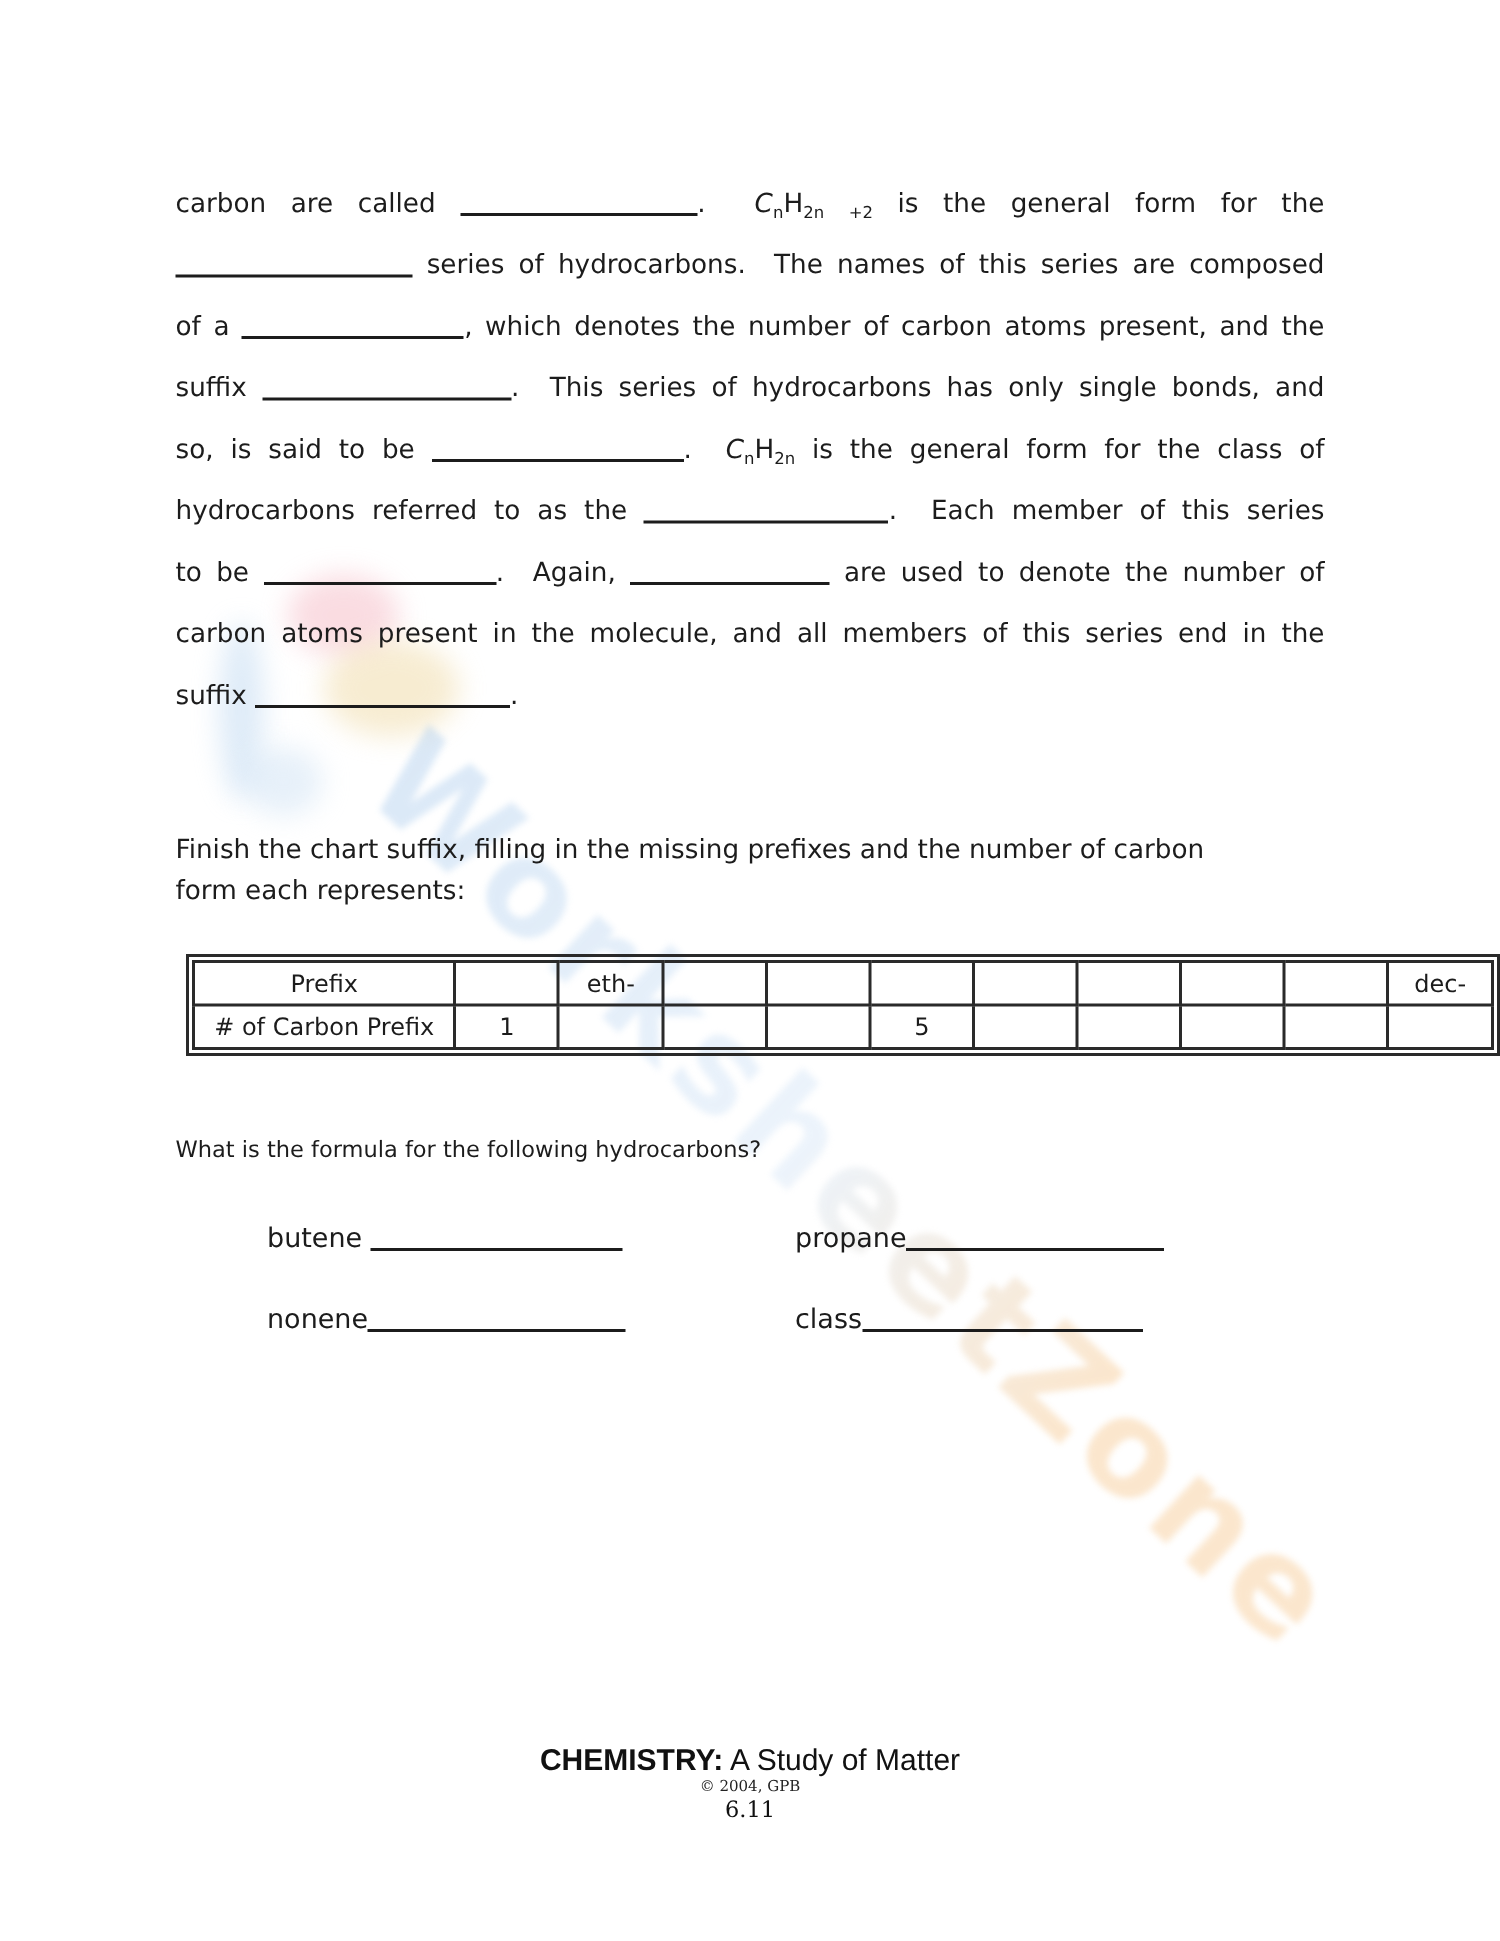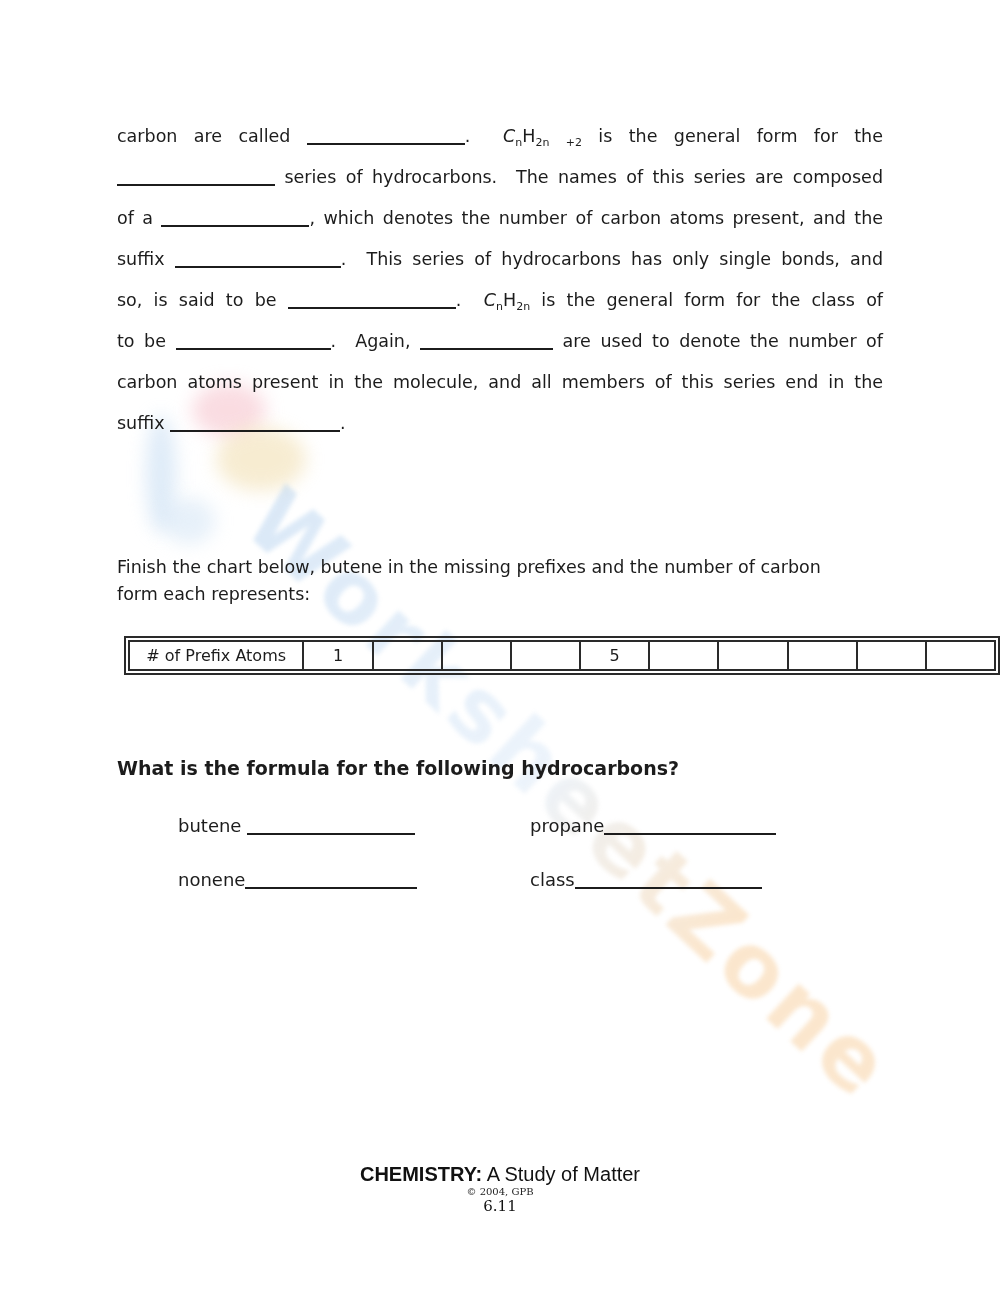--- a/index.html
+++ b/index.html
@@ -27,21 +27,21 @@
   
   .instr{position:absolute;left:117px;top:554px;width:760px;font-size:17.5px;line-height:27px;}
 
   
   .tblwrap{position:absolute;left:124px;top:636px;border:2px solid #2a2a2a;padding:2px;}
   .ptable{border-collapse:collapse;table-layout:fixed;}
   .ptable td{border:2px solid #2a2a2a;height:27px;text-align:center;vertical-align:middle;
              font-size:16px;padding:0 2px;overflow:hidden;}
 
   
-  .fq{position:absolute;left:117px;top:757px;font-size:19px;font-weight:bold;}
+  .fq{position:absolute;left:117px;top:757px;font-size:15px;}
 
   
   .hydro{position:absolute;left:178px;top:806px;width:610px;}
   .hrow{display:flex;height:54px;padding-top:6px;box-sizing:border-box;font-size:18px;line-height:28px;justify-content:space-between;}
   .hcell0{width:352px;}
   .hcell1{flex:1;}
 
   
   .footer{position:absolute;left:0;top:1164px;width:1000px;text-align:center;}
   .ftitle{font-family:"Liberation Sans",sans-serif;font-size:20px;line-height:21px;color:#111;}
@@ -65,35 +65,49 @@
   </div>
 
   <div class="content">
 
     <div class="para" id="para">
         <div class="pline"><span>carbon are called </span><span class="bl" style="width: 158px;"></span><span>.&nbsp; </span><span class="it">C</span><span class="sub">n</span><span>H</span><span class="sub">2n</span><span> </span><span class="sub">+2</span><span> is the general form for the</span></div>
         <div class="pline"><span class="bl" style="width: 158px;"></span><span> series of hydrocarbons.&nbsp; The names of this series are composed</span></div>
         <div class="pline"><span>of a </span><span class="bl" style="width: 148px;"></span><span>, which denotes the number of carbon atoms present, and the</span></div>
         <div class="pline"><span>suffix </span><span class="bl" style="width: 166px;"></span><span>.&nbsp; This series of hydrocarbons has only single bonds, and</span></div>
         <div class="pline"><span>so, is said to be </span><span class="bl" style="width: 168px;"></span><span>.&nbsp; </span><span class="it">C</span><span class="sub">n</span><span>H</span><span class="sub">2n</span><span> is the general form for the class of</span></div>
+        <div class="pline"><span>hydrocarbons referred to as the </span><span class="bl" style="width: 163px;"></span><span>.&nbsp; Each member of this series</span></div>
         <div class="pline"><span>to be </span><span class="bl" style="width: 155px;"></span><span>.&nbsp; Again, </span><span class="bl" style="width: 133px;"></span><span> are used to denote the number of</span></div>
         <div class="pline"><span>carbon atoms present in the molecule, and all members of this series end in the</span></div>
         <div class="pline pleft"><span>suffix </span><span class="bl" style="width: 170px;"></span><span>.</span></div>
       </div>
 
     <div class="instr">
-      <div>Finish the chart below, butene in the missing prefixes and the number of carbon</div>
+      <div>Finish the chart suffix, filling in the missing prefixes and the number of carbon</div>
       <div>form each represents:</div>
     </div>
 
     <div class="tblwrap">
       <table class="ptable">
         <tbody id="ptbody">
             <tr>
-              <td class="lbl" style="width: 170px;"># of Prefix Atoms</td>
+              <td class="lbl" style="width: 170px;">Prefix</td>
+              <td style="width: 64px;"></td>
+              <td style="width: 64px;">eth-</td>
+              <td style="width: 64px;"></td>
+              <td style="width: 64px;"></td>
+              <td style="width: 64px;"></td>
+              <td style="width: 64px;"></td>
+              <td style="width: 64px;"></td>
+              <td style="width: 64px;"></td>
+              <td style="width: 64px;"></td>
+              <td style="width: 64px;">dec-</td>
+            </tr>
+            <tr>
+              <td class="lbl" style="width: 170px;"># of Carbon Prefix</td>
               <td style="width: 64px;">1</td>
               <td style="width: 64px;"></td>
               <td style="width: 64px;"></td>
               <td style="width: 64px;"></td>
               <td style="width: 64px;">5</td>
               <td style="width: 64px;"></td>
               <td style="width: 64px;"></td>
               <td style="width: 64px;"></td>
               <td style="width: 64px;"></td>
               <td style="width: 64px;"></td>

